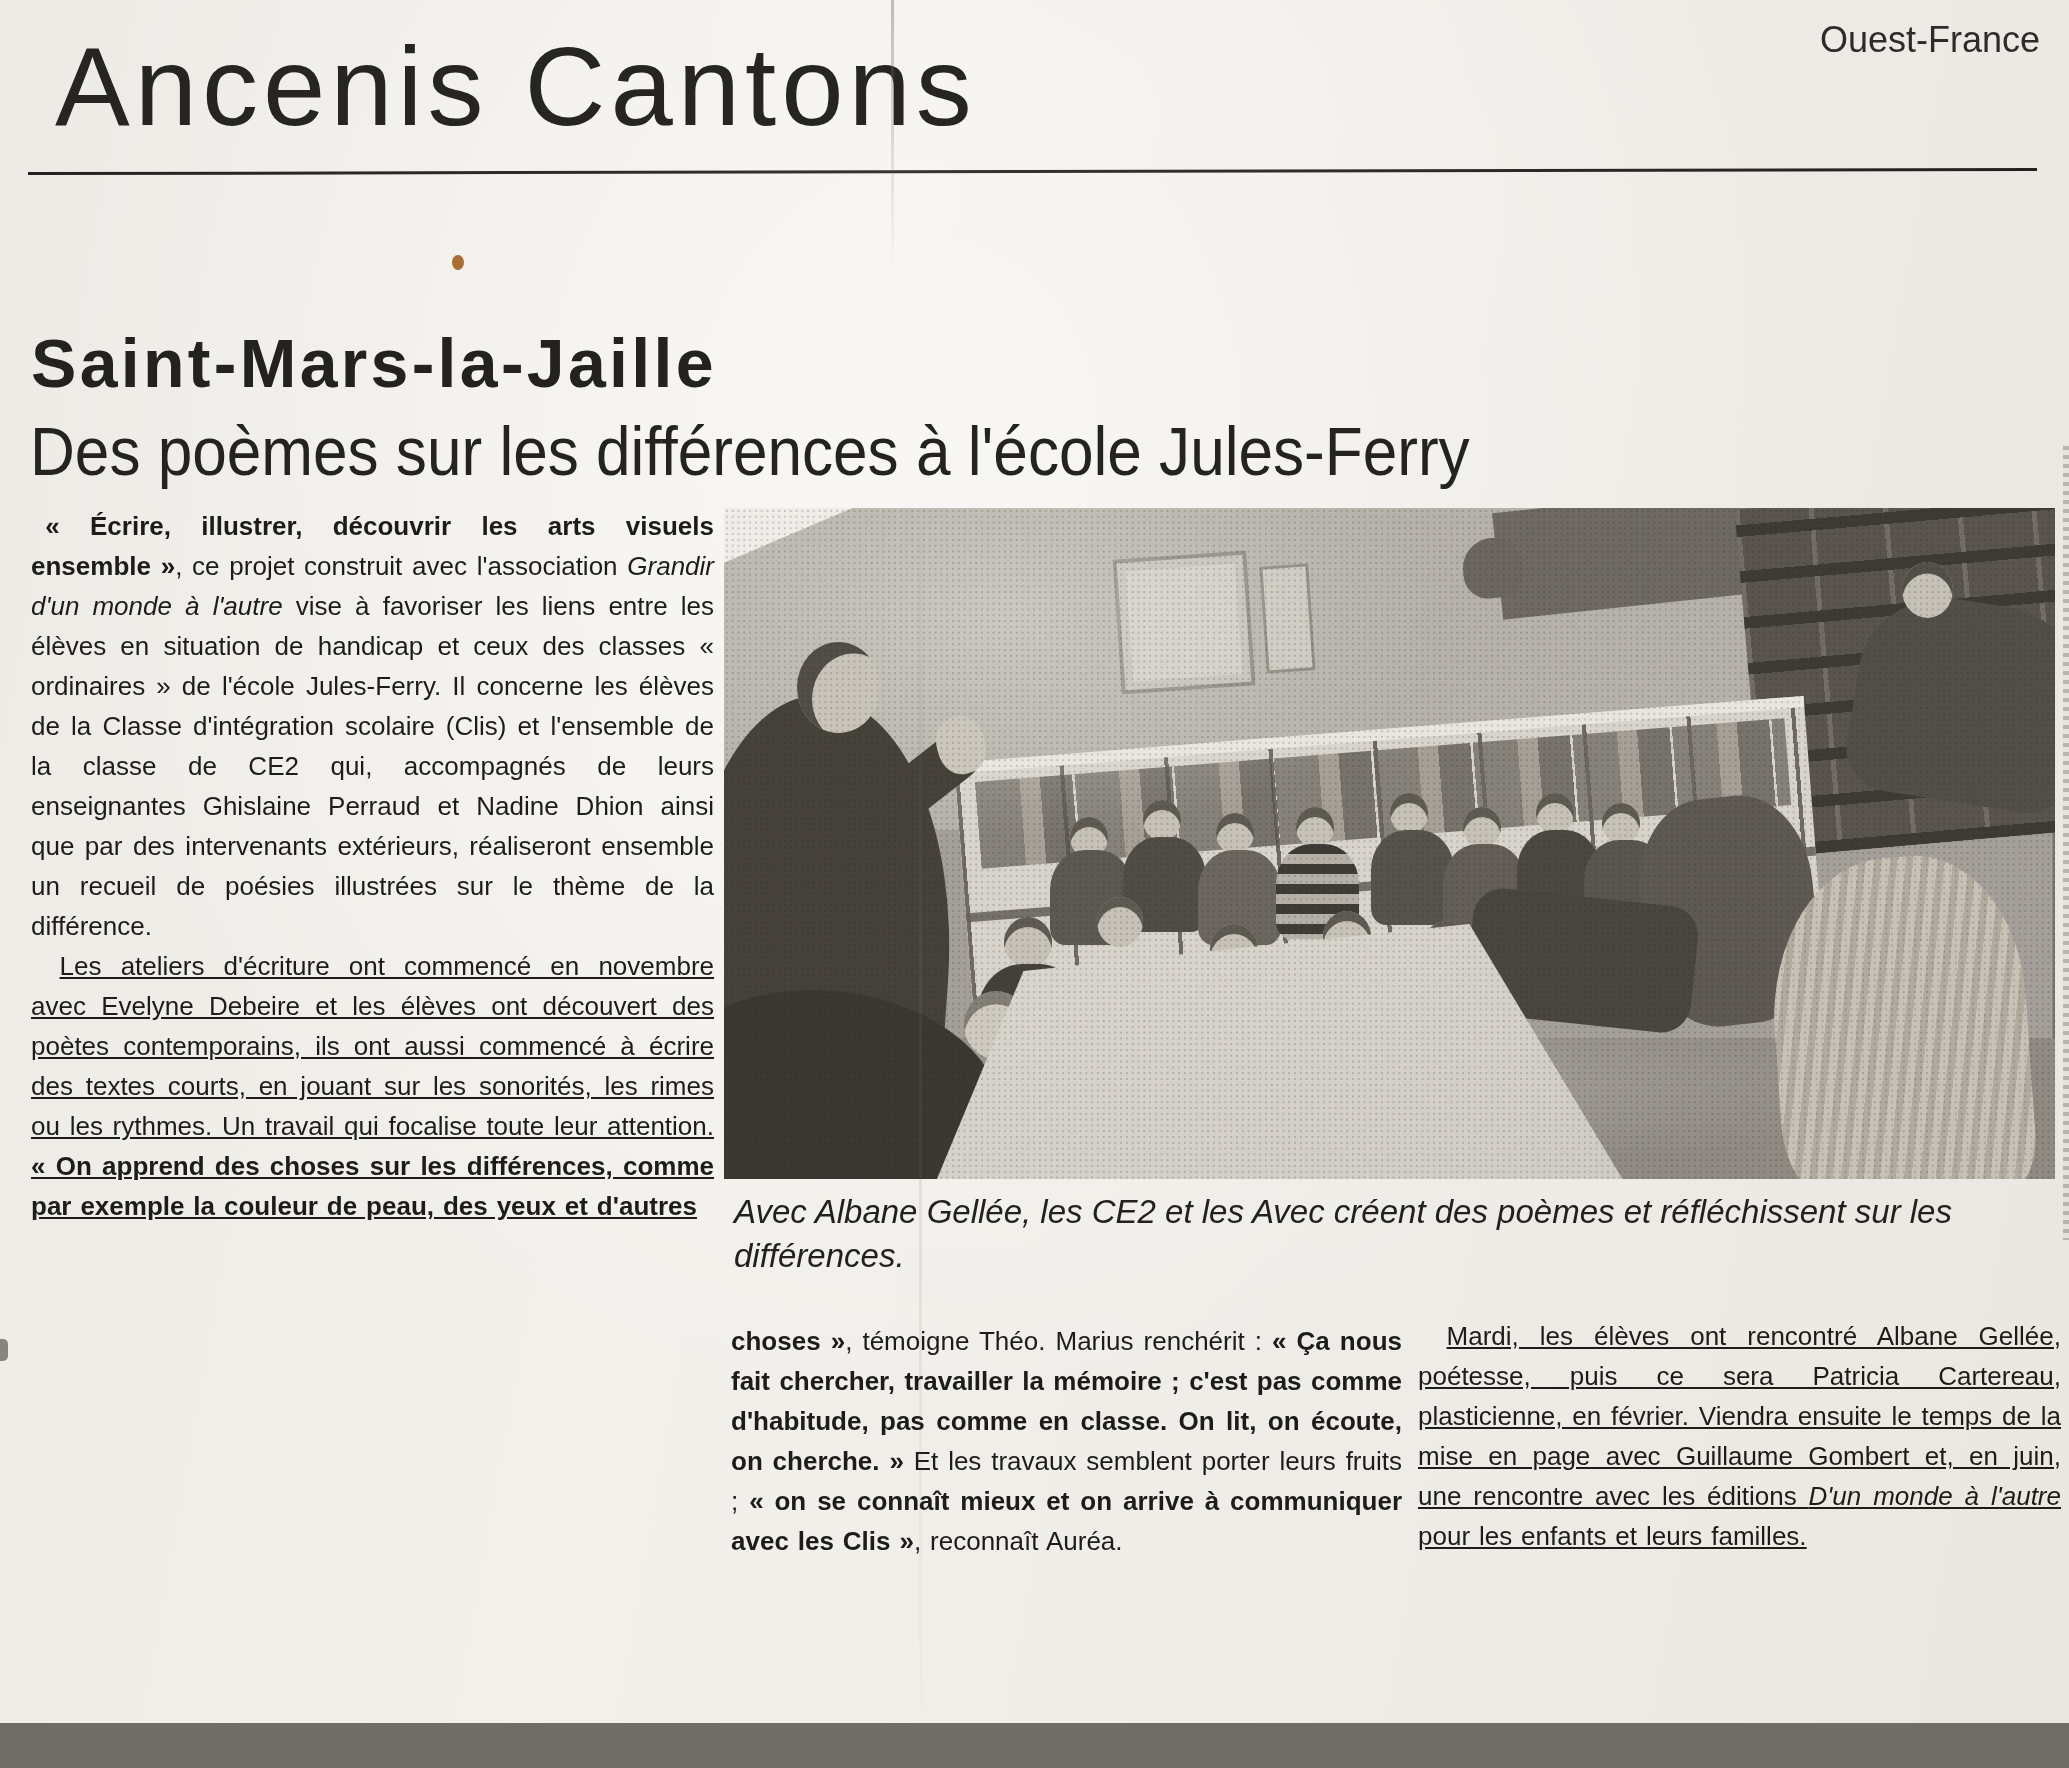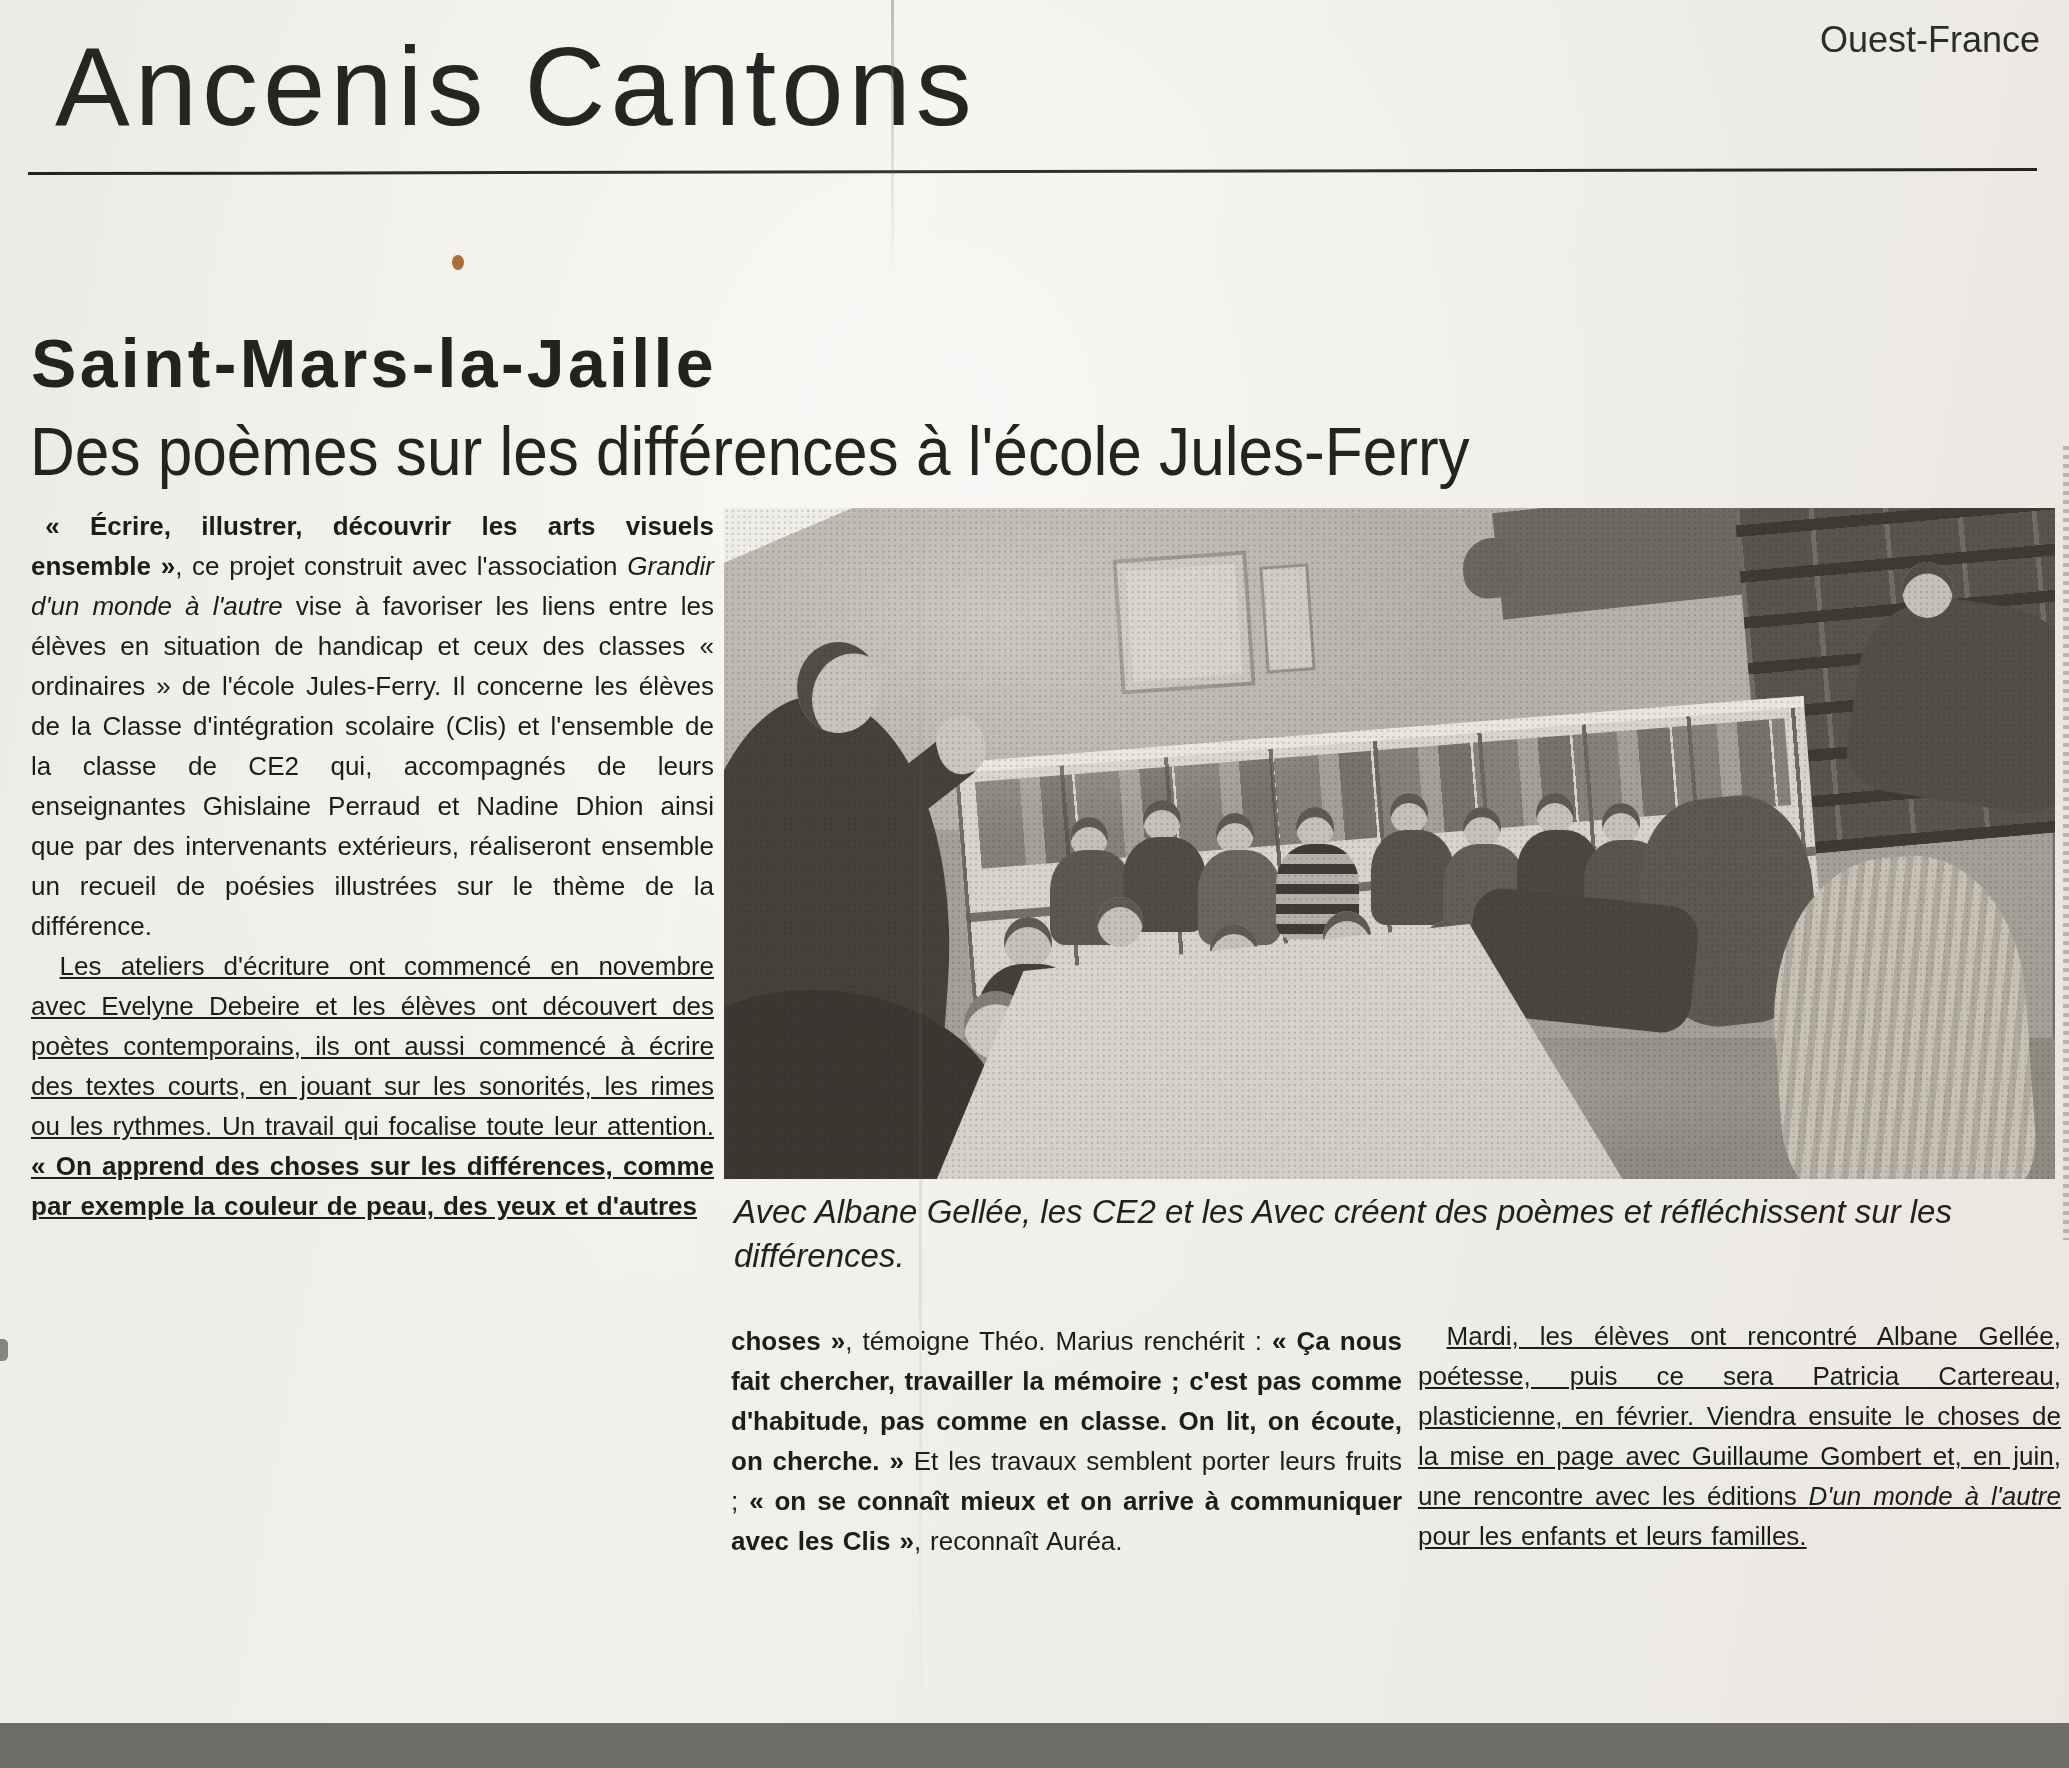--- a/index.html
+++ b/index.html
@@ -198,21 +198,21 @@
     <div class="ph-dots"></div>
   </div>
 
   <div class="caption">Avec Albane Gellée, les CE2 et les Avec créent des poèmes et réfléchissent sur les différences.</div>
 
   <div class="col" id="col-mid">
     <p><span class="run b">choses »</span><span class="run n">, témoigne Théo. Marius renchérit : </span><span class="run b">« Ça nous fait chercher, travailler la mémoire ; c'est pas comme d'habitude, pas comme en classe. On lit, on écoute, on cherche. »</span><span class="run n"> Et les travaux semblent porter leurs fruits ; </span><span class="run b">« on se connaît mieux et on arrive à communiquer avec les Clis »</span><span class="run n">, reconnaît Auréa.</span></p>
   </div>
 
   <div class="col" id="col-right">
-    <p class="p-ind"><span class="run n">Mardi, les élèves ont rencontré Albane Gellée, poétesse, puis ce sera Patricia Cartereau, plasticienne, en février. Viendra ensuite le choses de la mise en page avec Guillaume Gombert et, en juin, une rencontre avec les éditions </span><span class="run i">D'un monde à l'autre</span><span class="run n"> pour les enfants et leurs familles.</span></p>
+    <p class="p-ind"><span class="run n">Mardi, les élèves ont rencontré Albane Gellée, poétesse, puis ce sera Patricia Cartereau, plasticienne, en février. Viendra ensuite le temps de la mise en page avec Guillaume Gombert et, en juin, une rencontre avec les éditions </span><span class="run i">D'un monde à l'autre</span><span class="run n"> pour les enfants et leurs familles.</span></p>
   </div>
 
   <div class="crease-v"></div>
   <div class="crease-v2"></div>
   <div class="speck"></div>
   <div class="edge-right"></div>
   <div class="edge-mark"></div>
 </div>
 
 

